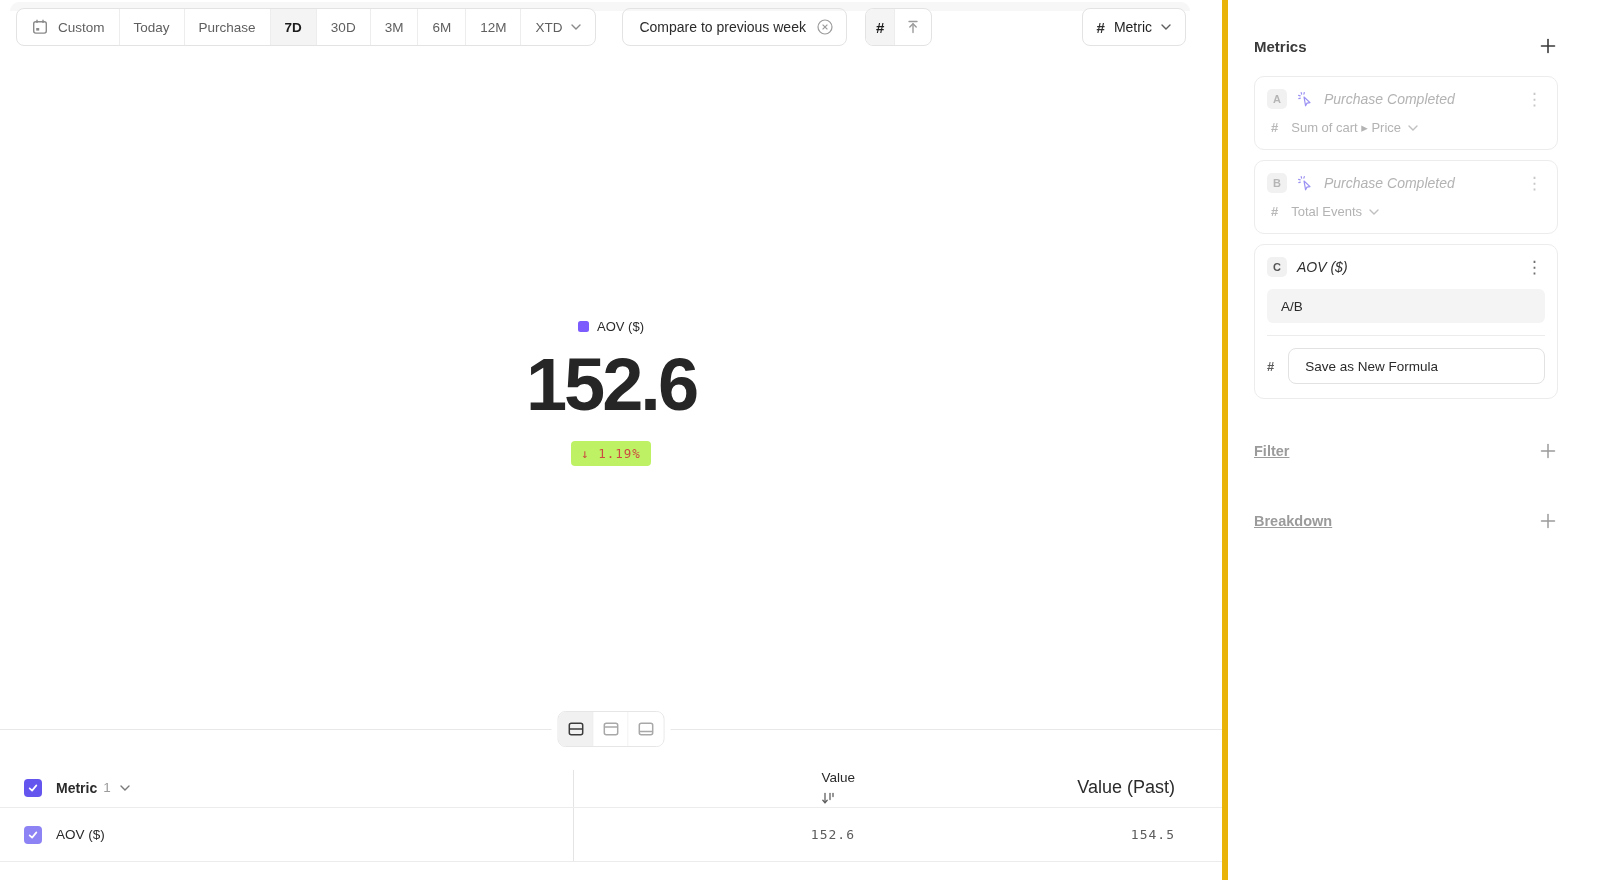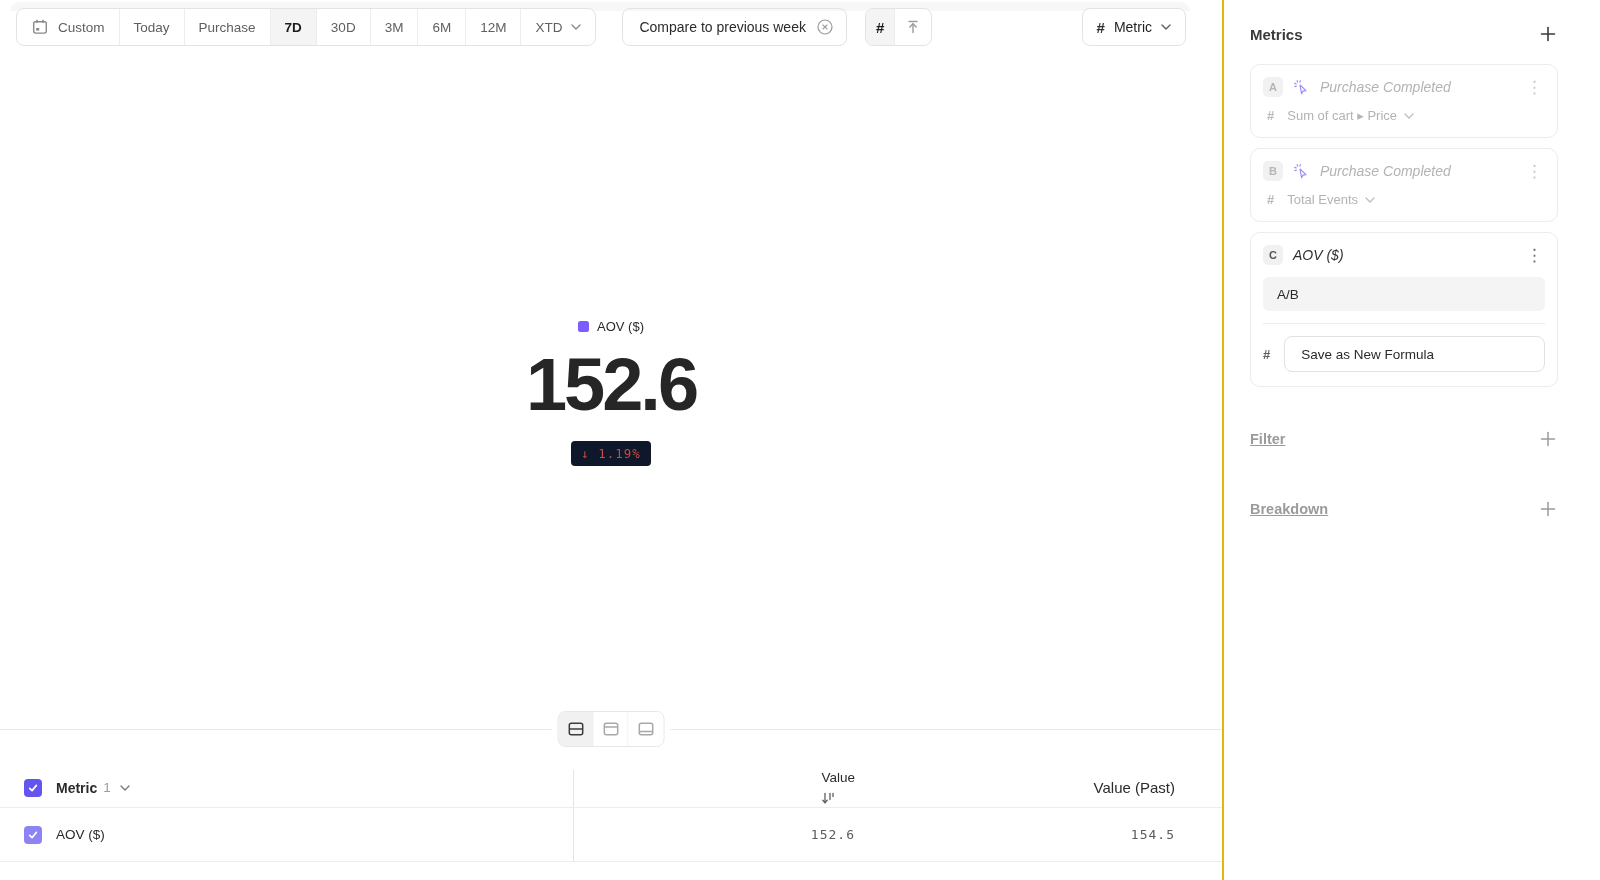--- a/index.html
+++ b/index.html
@@ -34,21 +34,21 @@
                 background:#fff; display:flex; align-items:center; gap:9px; padding:0 14px;
                 font-size:14px; color:#1f1f1f; font-weight:500; cursor:pointer; }
 
   
   .chart-area { position:absolute; top:54px; left:0; right:0; bottom:150px;
                 display:flex; flex-direction:column; align-items:center; justify-content:center; }
   .legend { display:flex; align-items:center; gap:8px; font-size:13px; color:#2b2b2b; }
   .swatch { width:11px; height:11px; border-radius:2.5px; background:#7c5cfc; }
   .big-number { margin-top:8px; font-size:74px; font-weight:800; letter-spacing:-3px; color:#262626; }
   .delta-badge { margin-top:14px; font-family:"DejaVu Sans Mono", monospace; font-size:12.5px;
-                 color:#cc4a41; background:#0f172a; padding:5px 10px; border-radius:4px; letter-spacing:1px; }
+                 color:#cc4a41; background:#bef264; padding:5px 10px; border-radius:4px; letter-spacing:1px; }
 
   
   .divider { position:absolute; left:0; right:0; top:729px; height:1px; background:#e8e8e8; }
   .layout-toggle { position:absolute; top:711px; left:50%; transform:translateX(-50%);
                    background:#fff; padding:0 6px; }
   .lt-group { display:flex; border:1px solid #e6e6e6; border-radius:8px; overflow:hidden; height:36px; background:#fff; }
   .lt-btn { width:35px; display:flex; align-items:center; justify-content:center;
             border-right:1px solid #eeeeee; cursor:pointer; background:#fff; }
   .lt-btn:last-child { border-right:none; }
   .lt-btn.selected { background:#f1f1f1; }
@@ -62,27 +62,27 @@
   .cbox { width:18px; height:18px; border-radius:4px; display:flex; align-items:center;
           justify-content:center; margin-right:14px; cursor:pointer; flex:none; }
   .cbox.primary { background:#6355ee; }
   .cbox.light { background:#8d83f5; }
   .t-metric { font-size:14px; font-weight:bold; color:#2b2b2b; }
   .t-index { font-size:13.5px; color:#9b9b9b; margin-left:6px; }
   .t-chev { margin-left:9px; display:flex; }
   .t-name { font-size:13.5px; color:#2b2b2b; }
   .col-value { position:absolute; right:367px; display:flex; align-items:flex-start; gap:7px;
                font-size:13.5px; color:#2b2b2b;flex-direction:column; }
-  .col-past { position:absolute; right:47px; font-size:15px; color:#2b2b2b; }
+  .col-past { position:absolute; right:47px; font-size:18px; color:#2b2b2b; }
   .mono { font-family:"DejaVu Sans Mono", monospace; font-size:13px; color:#5c5c5c; letter-spacing:1px; }
   .v-sep { position:absolute; left:573px; top:2px; height:92px; width:1px; background:#e4e4e4; }
 
   
-  .sidebar { flex:1; height:880px; border-left:2px solid #eab308; background:#fff;
-             padding:24px 42px 0 26px; }
+  .sidebar { flex:1; height:880px; border-left:6px solid #eab308; background:#fff;
+             padding:36px 42px 0 26px; }
   .sb-header { display:flex; justify-content:space-between; align-items:center; margin-bottom:20px; }
   .sb-title { font-size:15px; font-weight:bold; color:#3a3a3a; }
   .plus-btn { background:none; border:none; cursor:pointer; display:flex; padding:2px; }
 
   .m-card { border:1px solid #ececec; border-radius:10px; padding:12px 12px 14px 12px; margin-bottom:10px; }
   .mc-row1 { display:flex; align-items:center; gap:10px; }
   .badge { width:20px; height:20px; border-radius:5px; background:#f1f1f1; display:flex;
            align-items:center; justify-content:center; font-size:11px; font-weight:bold; color:#555; flex:none; }
   .dim .badge { color:#b5b5b5; }
   .mc-title { font-size:14px; color:#2f2f2f;font-style:italic; }

